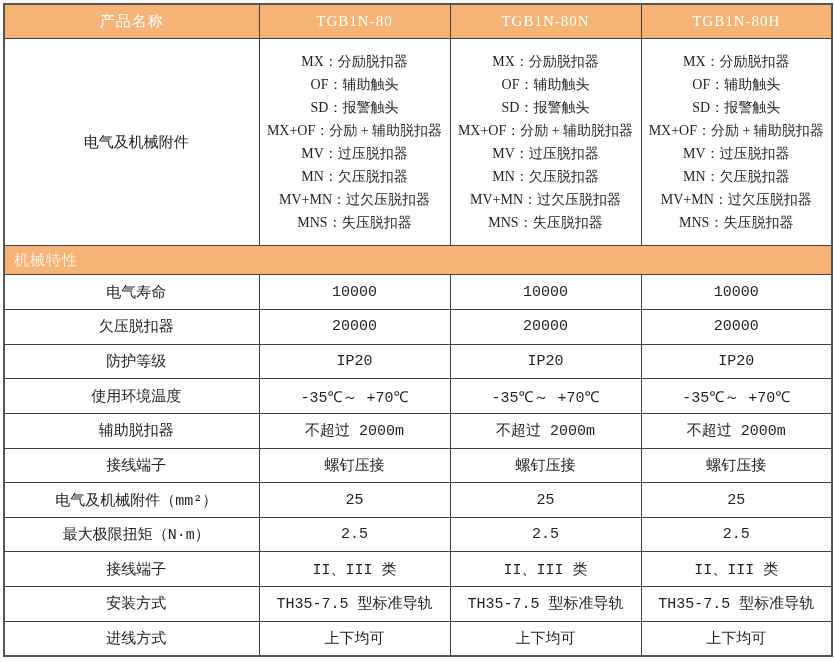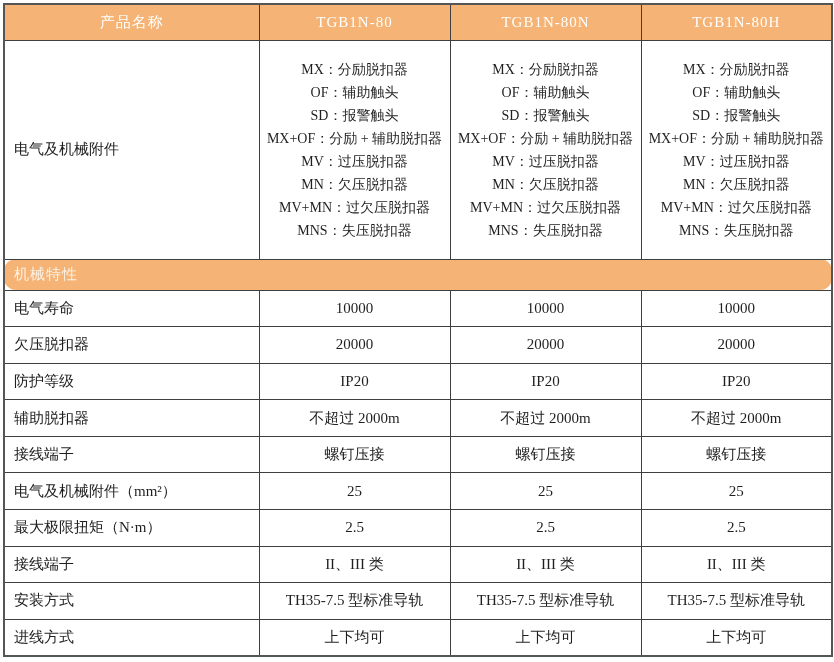--- a/index.html
+++ b/index.html
@@ -40,35 +40,34 @@
   }
   tr.header-row th{
     background:var(--header-bg);
     color:var(--header-text);
     font-weight:normal;
     text-align:center;
     height:33px;
     letter-spacing:1px;
   }
   td.label-cell{
-    text-align:left;
+    text-align:center;
     padding-left:9px;
   }
   td.value-cell{
     text-align:center;
   }
-  tr.data-row td{height:33px;}
+  tr.data-row td{height:33px;font-family:Liberation Mono, monospace;}
   tr.section-row td{
     background:var(--header-bg);
     color:var(--section-text);
     text-align:left;
     padding-left:9px;
     height:28px;
     letter-spacing:1px;
-    border-radius:12px;
   }
   tr.accessories-row td{height:197px;}
   .acc-list{
     display:flex;
     flex-direction:column;
     justify-content:center;
     height:100%;
   }
   .acc-line{
     font-size:14px;
@@ -153,20 +152,26 @@
       <td class="value-cell">20000</td>
     </tr>
     <tr class="data-row">
       <td class="label-cell">防护等级</td>
       <td class="value-cell">IP20</td>
       <td class="value-cell">IP20</td>
       <td class="value-cell">IP20</td>
     </tr>
 
     <tr class="data-row">
+      <td class="label-cell">使用环境温度</td>
+      <td class="value-cell">-35℃～ +70℃</td>
+      <td class="value-cell">-35℃～ +70℃</td>
+      <td class="value-cell">-35℃～ +70℃</td>
+    </tr>
+    <tr class="data-row">
       <td class="label-cell">辅助脱扣器</td>
       <td class="value-cell">不超过 2000m</td>
       <td class="value-cell">不超过 2000m</td>
       <td class="value-cell">不超过 2000m</td>
     </tr>
     <tr class="data-row">
       <td class="label-cell">接线端子</td>
       <td class="value-cell">螺钉压接</td>
       <td class="value-cell">螺钉压接</td>
       <td class="value-cell">螺钉压接</td>

